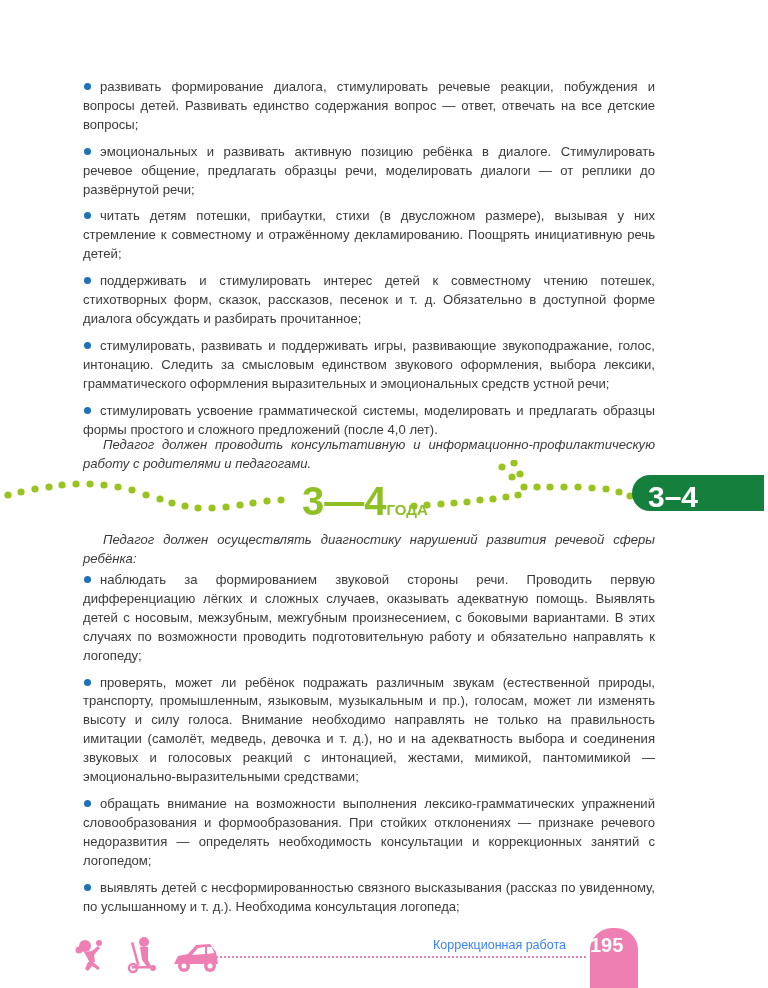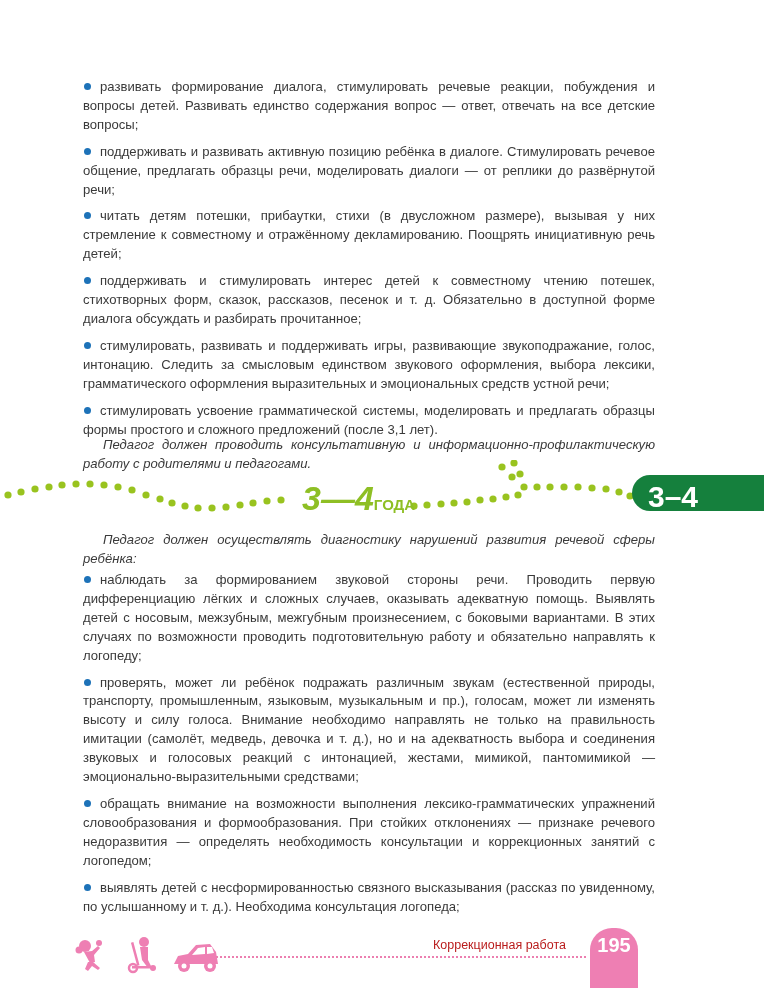--- a/index.html
+++ b/index.html
@@ -25,59 +25,59 @@
     #top { top: 70px; }
     #topPara { top: 428px; }
     #secIntro { top: 523px; }
     #bottom { top: 563px; }
 
     .divider { position: absolute; left: 0; top: 460px; width: 768px; height: 70px; }
     .sec-title {
       position: absolute; left: 302px; top: 479px;
       color: #8ebf24; font-weight: bold; white-space: nowrap;
     }
-    .sec-title .big { font-size: 34px; letter-spacing: 0px; font-style: italic; }
+    .sec-title .big { font-size: 40px; letter-spacing: 0px; }
     .sec-title .small { font-size: 15px; margin-left: 0; }
     .tab {
       position: absolute; left: 632px; top: 475px; width: 132px; height: 36px;
       background: #15803d; border-radius: 24px 0 0 24px;
     }
     .tab span {
       position: absolute; left: 16px; top: 5px;
       color: #ffffff; font-weight: bold; font-size: 30px;
     }
 
     .footer-dots {
       position: absolute; left: 216px; top: 956px; width: 370px; height: 2px;
       border-top: 2px dotted #ec7fb0;
     }
     .footer-label {
       position: absolute; left: 433px; top: 938px;
-      color: #b91c1c; font-size: 12.5px; text-align: center;
+      color: #3b82f6; font-size: 12.5px; text-align: center;
     }
     .page-tab {
       position: absolute; left: 590px; top: 928px; width: 48px; height: 60px;
       background: #ee7fb3; border-radius: 22px 22px 0 0;
     }
     .page-tab span {
-      position: absolute; left: 0; right: 0; top: 6px; text-align: center;
+      position: absolute; left: 0; right: 0; top: 6px; text-align: left;
       color: #ffffff; font-weight: bold; font-size: 20px;
     }
     .footer-icon { position: absolute; }
   </style>
 </head>
 <body>
 
 <div class="col" id="top">
   <p class="bullet">развивать формирование диалога, стимулировать речевые реакции, побуждения и вопросы детей. Развивать единство содержания вопрос — ответ, отвечать на все детские вопросы;</p>
-  <p class="bullet">поддерживать и развивать активную позицию ребёнка в диалоге. Стимулировать речевое общение, предлагать образцы речи, моделировать диалоги — от реплики до развёрнутой речи;</p>
+  <p class="bullet">эмоциональных и развивать активную позицию ребёнка в диалоге. Стимулировать речевое общение, предлагать образцы речи, моделировать диалоги — от реплики до развёрнутой речи;</p>
   <p class="bullet">читать детям потешки, прибаутки, стихи (в двусложном размере), вызывая у них стремление к совместному и отражённому декламированию. Поощрять инициативную речь детей;</p>
   <p class="bullet">поддерживать и стимулировать интерес детей к совместному чтению потешек, стихотворных форм, сказок, рассказов, песенок и т. д. Обязательно в доступной форме диалога обсуждать и разбирать прочитанное;</p>
   <p class="bullet">стимулировать, развивать и поддерживать игры, развивающие звукоподражание, голос, интонацию. Следить за смысловым единством звукового оформления, выбора лексики, грамматического оформления выразительных и эмоциональных средств устной речи;</p>
-  <p class="bullet">стимулировать усвоение грамматической системы, моделировать и предлагать образцы формы простого и сложного предложений (после 3,1 лет).</p>
+  <p class="bullet">стимулировать усвоение грамматической системы, моделировать и предлагать образцы формы простого и сложного предложений (после 4,0 лет).</p>
 </div>
 
 <div class="col" id="topPara">
   <p class="para">Педагог должен проводить консультативную и информационно-профилактическую работу с родителями и педагогами.</p>
 </div>
 
 <svg class="divider" viewBox="0 0 768 70">
   <g fill="#99c31f" id="dots">
       <circle cx="8" cy="35" r="3.6"></circle>
       <circle cx="21" cy="32" r="3.6"></circle>

